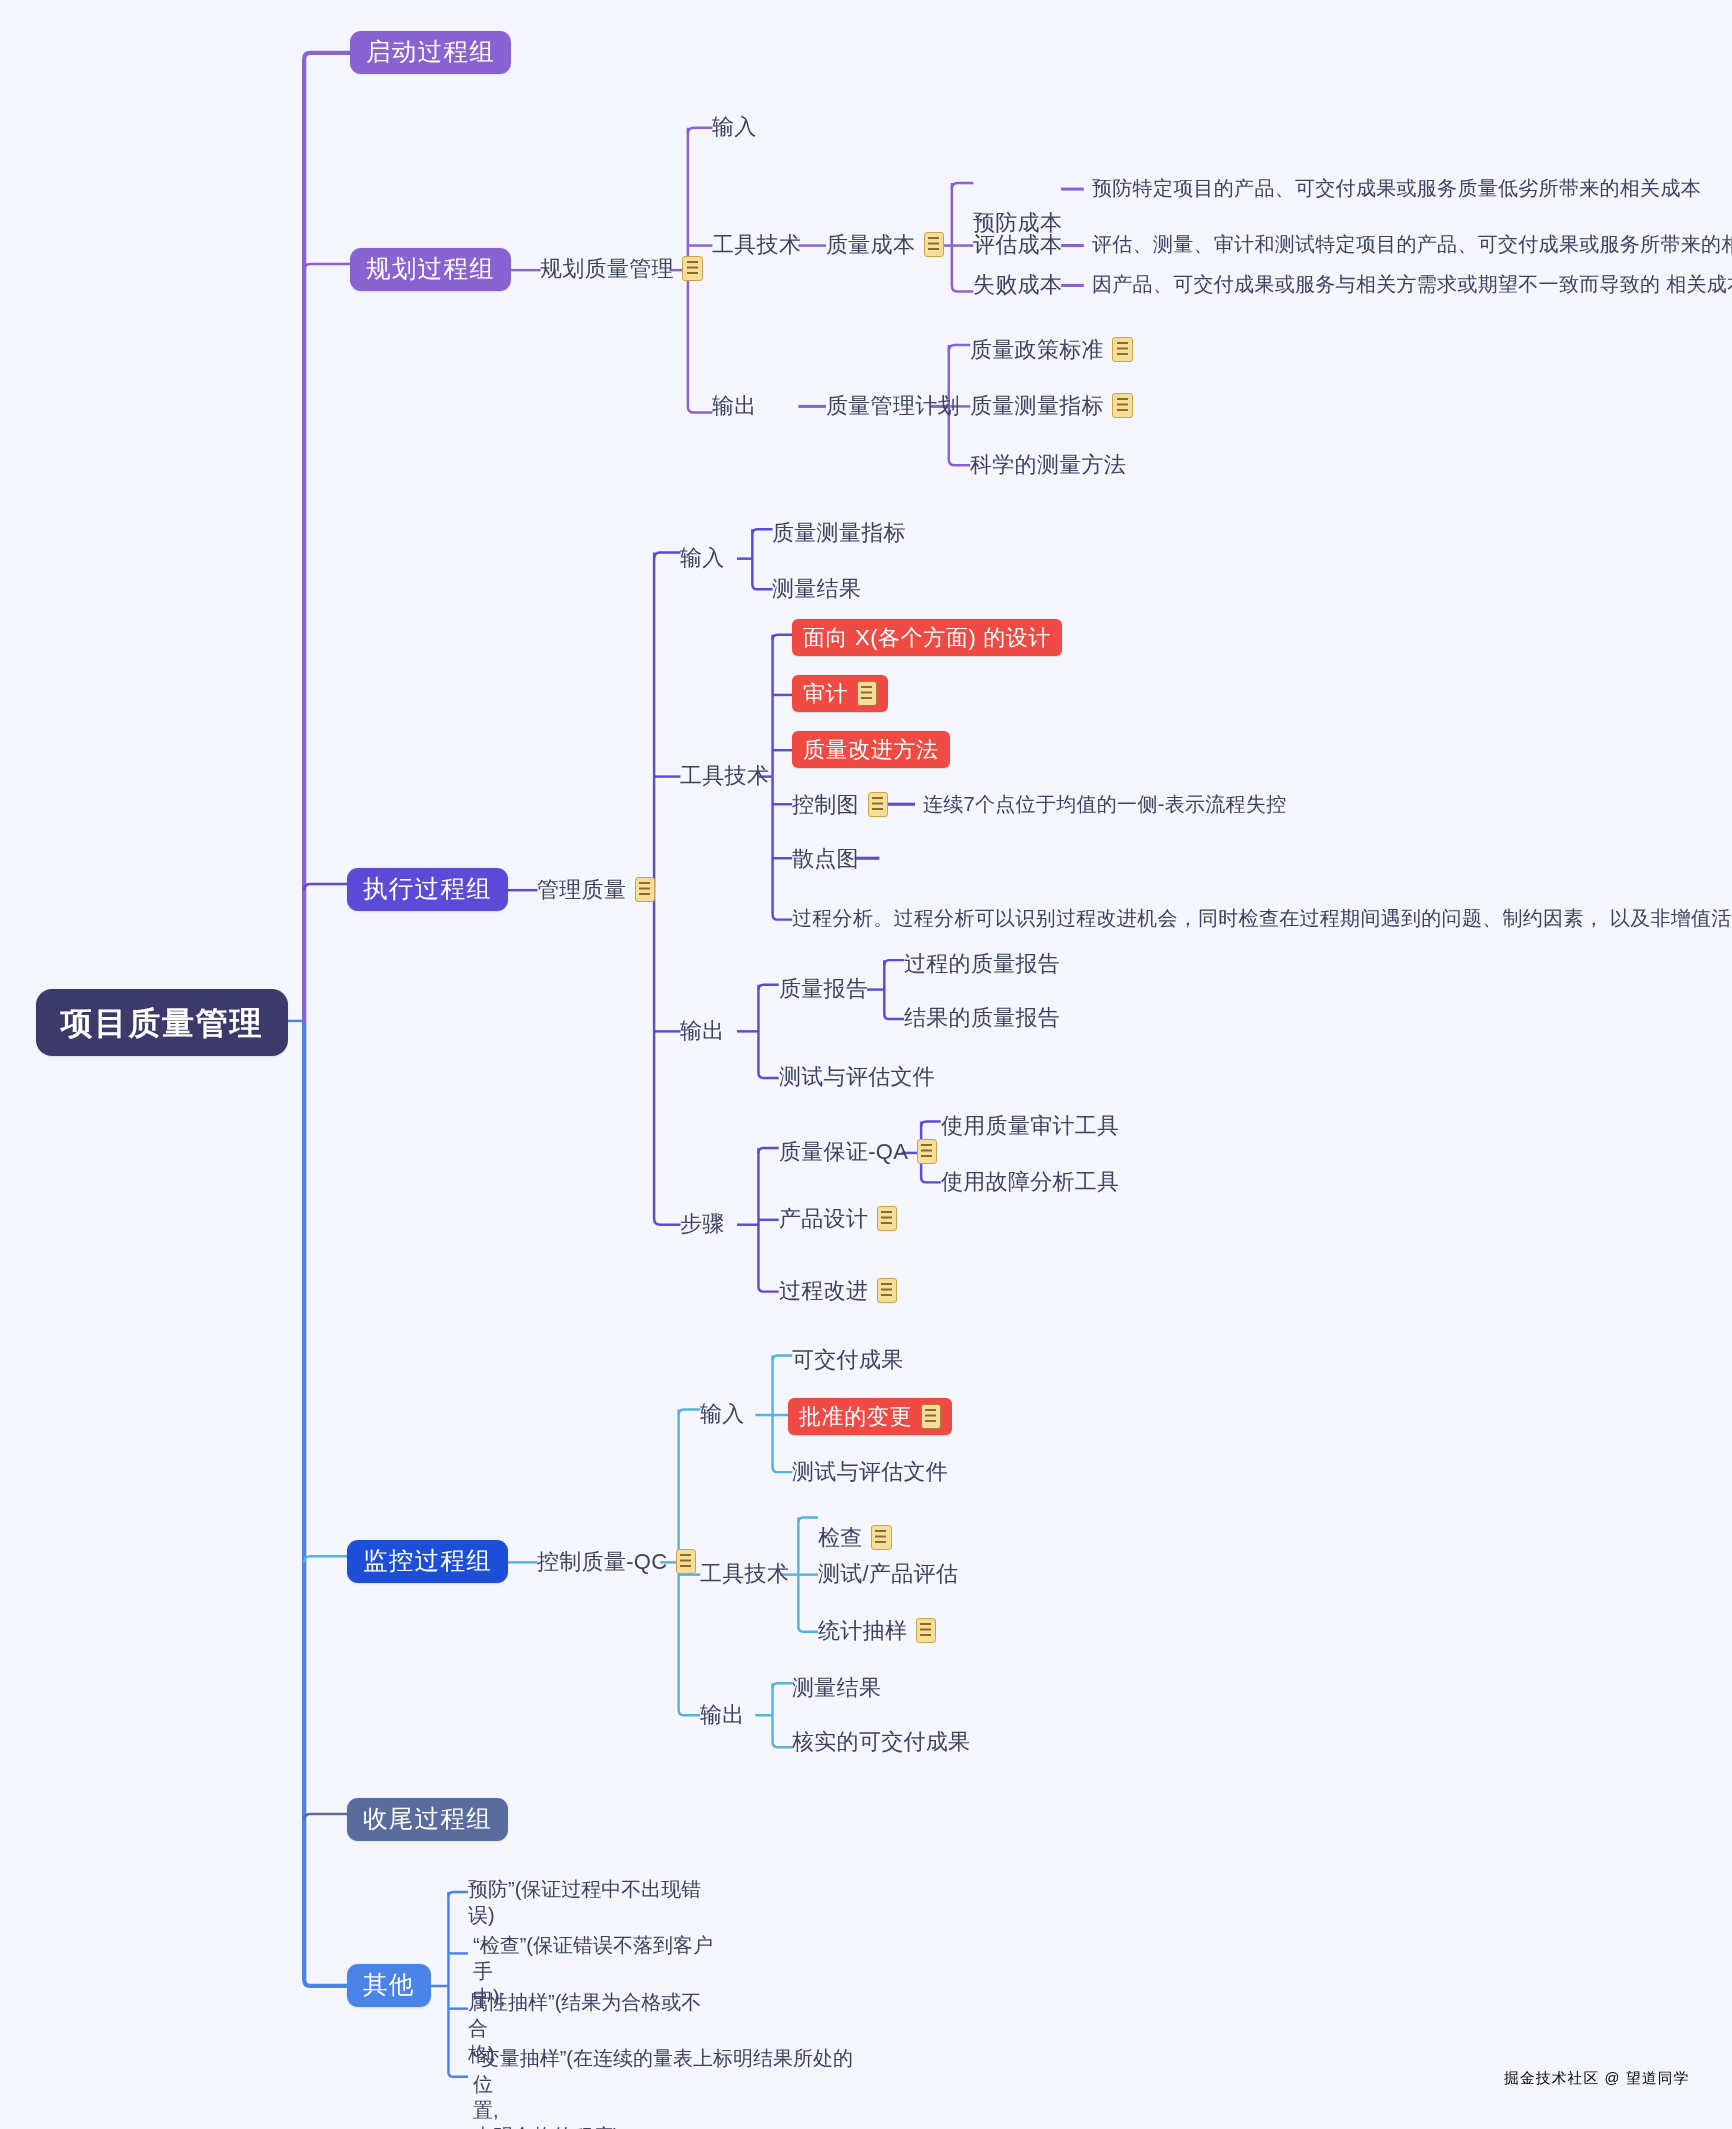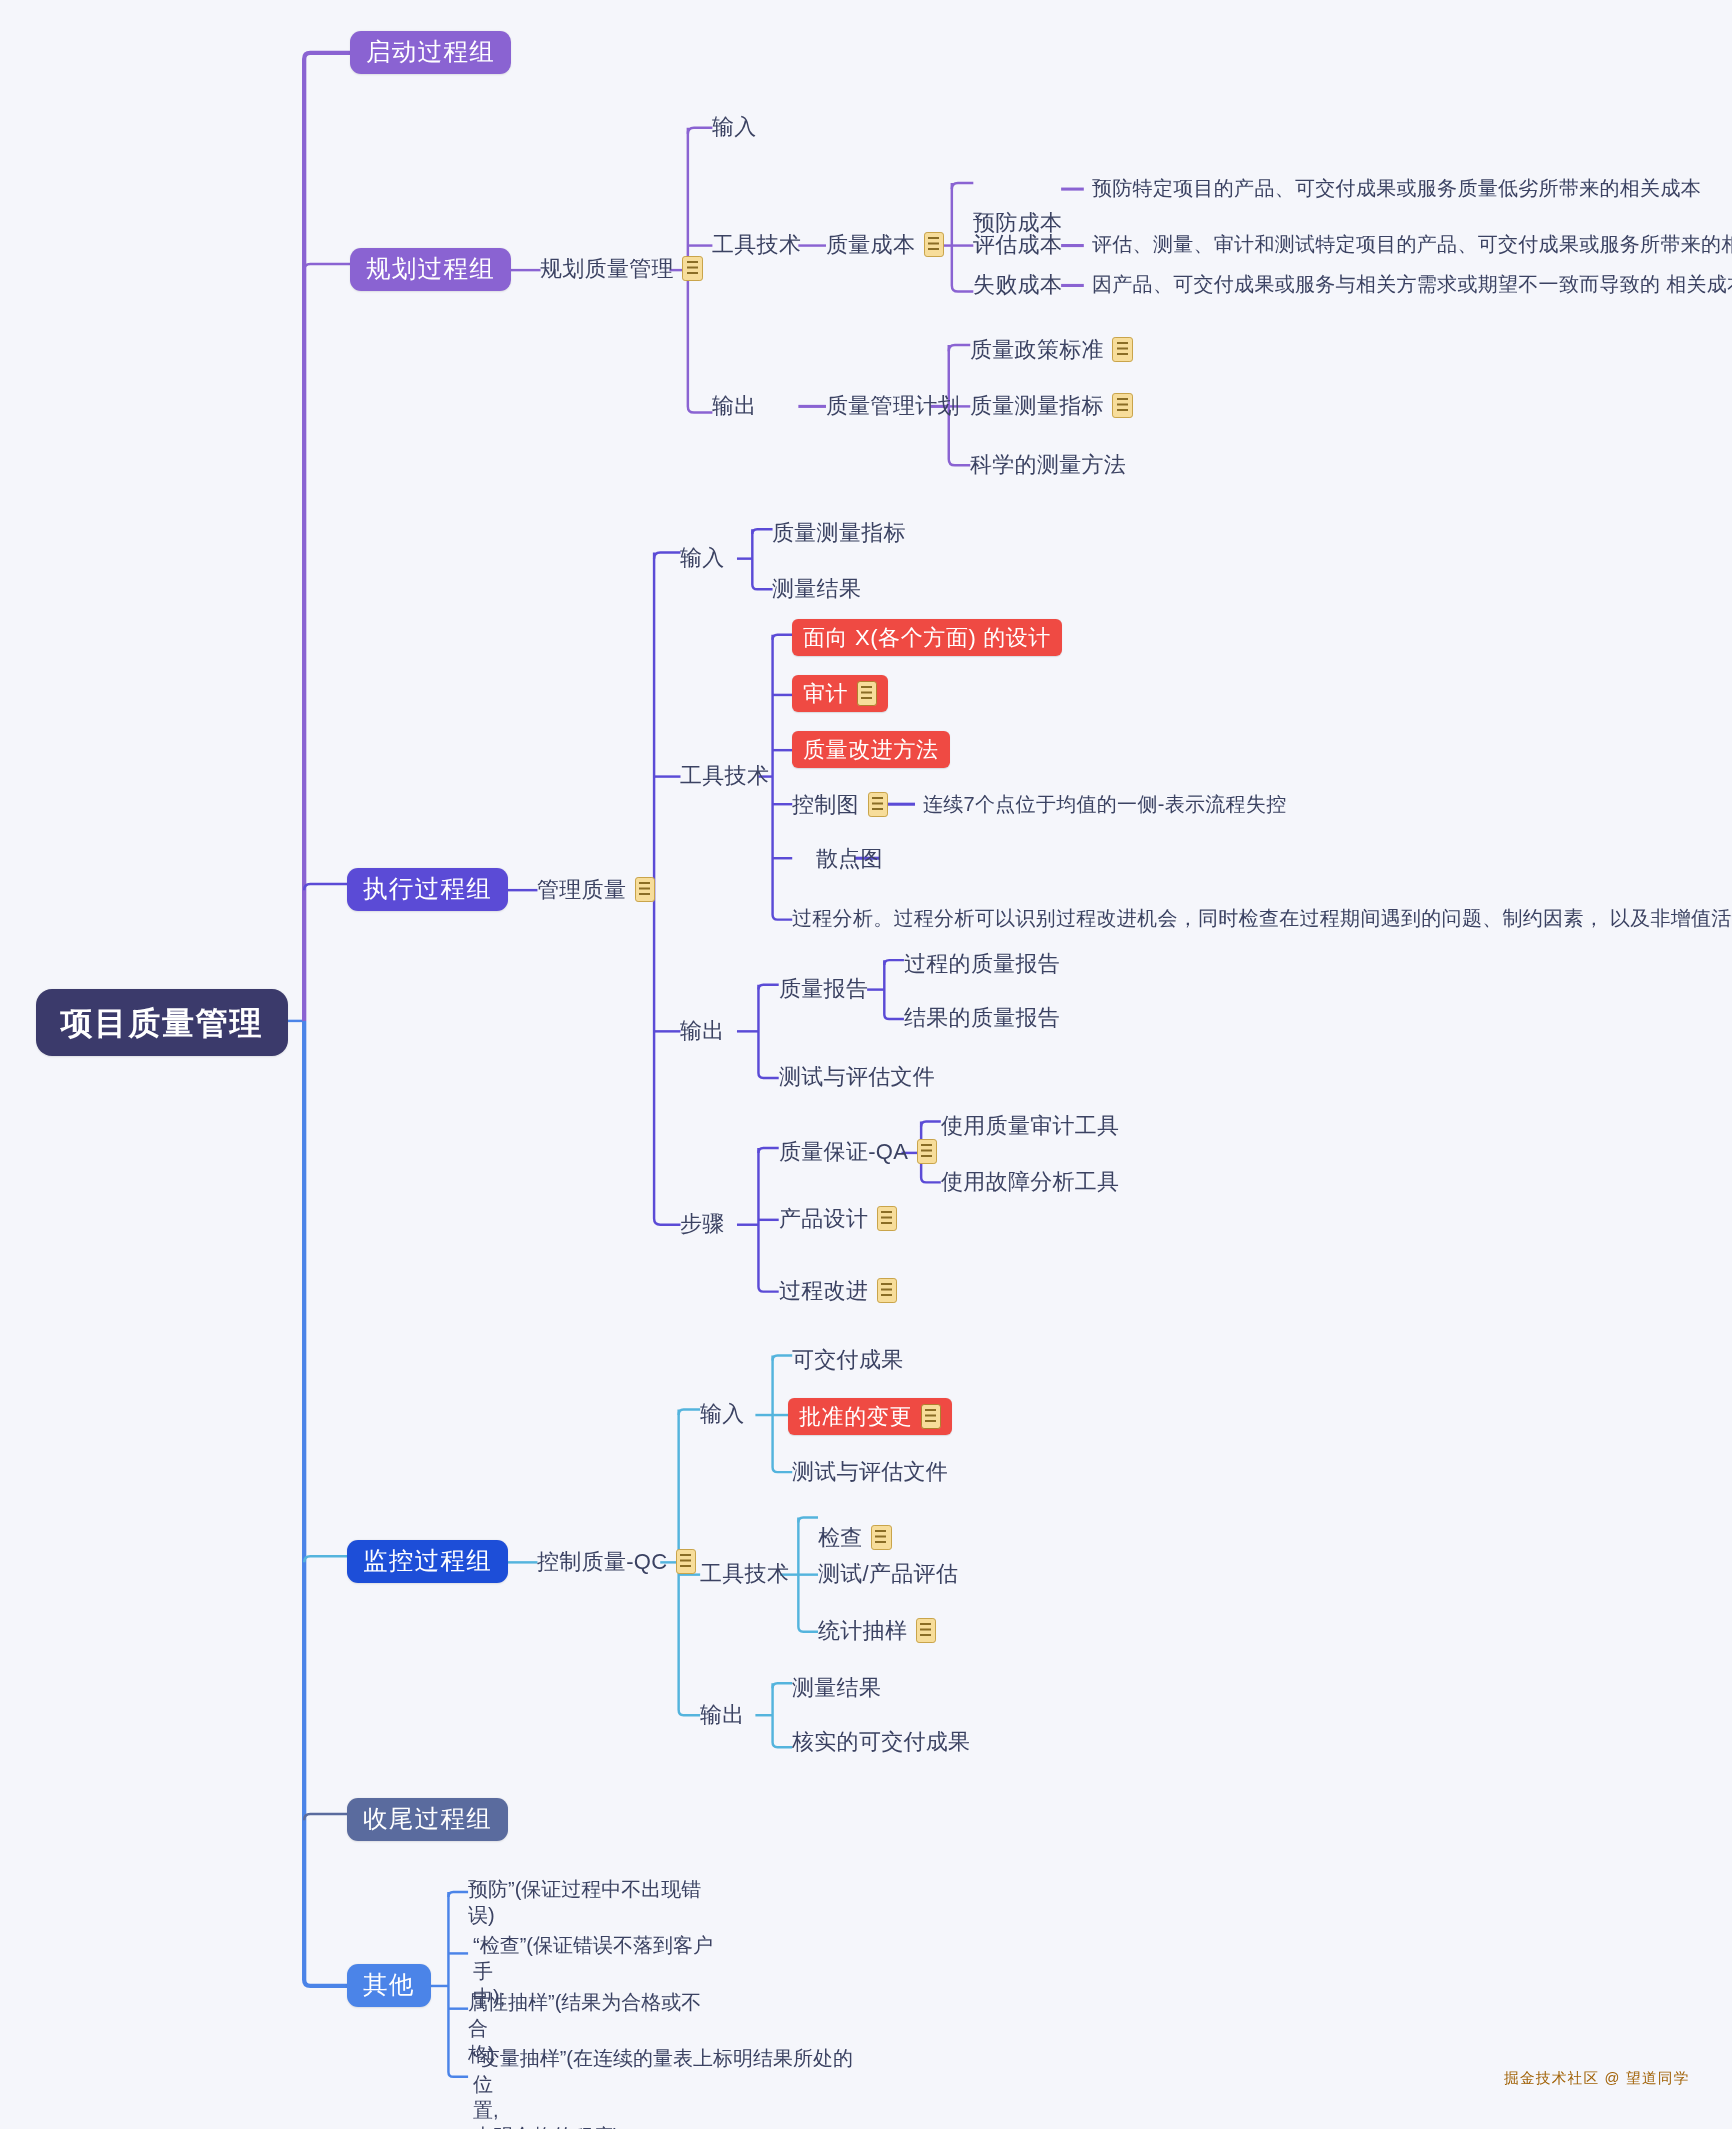--- a/index.html
+++ b/index.html
@@ -87,21 +87,21 @@
   .wrap{
     white-space:normal;
     font-size:20px;
     line-height:1.30;
     color:#3b4262;
     display:block;
   }
   .watermark{
     position:absolute;
     font-size:14.7px;
-    color:#a16207;
+    color:#000000;
     letter-spacing:1.2px;
     white-space:nowrap;
   }
 </style>
 </head>
 <body>
 
 <div id="canvas">
 
   <svg id="wires" viewBox="0 0 2822 3468">
@@ -314,21 +314,21 @@
   </div>
 
   <div class="node plain" style="left:792px; top:791px;">
     <span>控制图</span>
     <span class="note-icon"></span>
   </div>
   <div class="node plain desc" style="left:923px; top:792px;">
     <span>连续7个点位于均值的一侧-表示流程失控</span>
   </div>
 
-  <div class="node plain" style="left:792px; top:845px;margin-left:24px;">
+  <div class="node plain" style="left:792px; top:845px;">
     <span>散点图</span>
   </div>
 
   <div class="node plain desc" style="left:792px; top:906px;">
     <span>过程分析。过程分析可以识别过程改进机会，同时检查在过程期间遇到的问题、制约因素， 以及非增值活动。</span>
   </div>
 
   <div class="node plain" style="left:680px; top:1017px;">
     <span>输出</span>
   </div>

